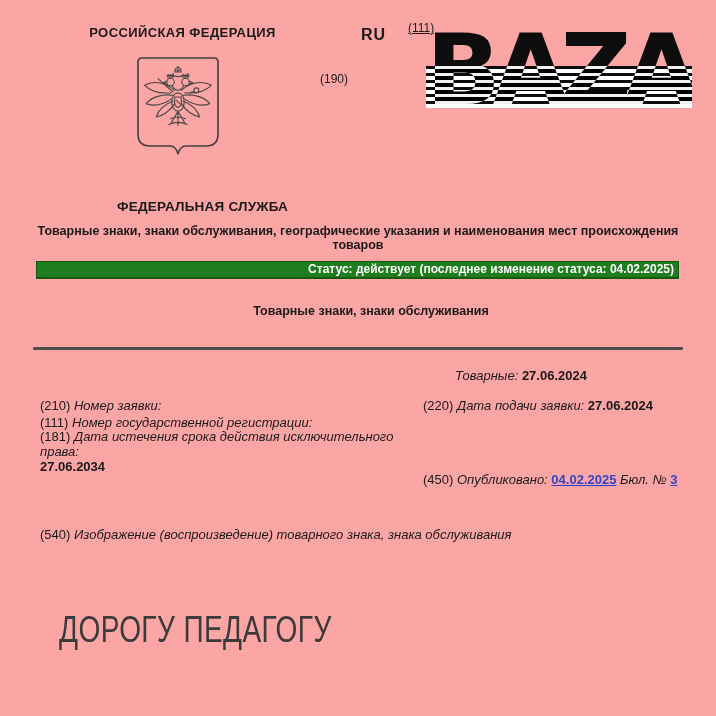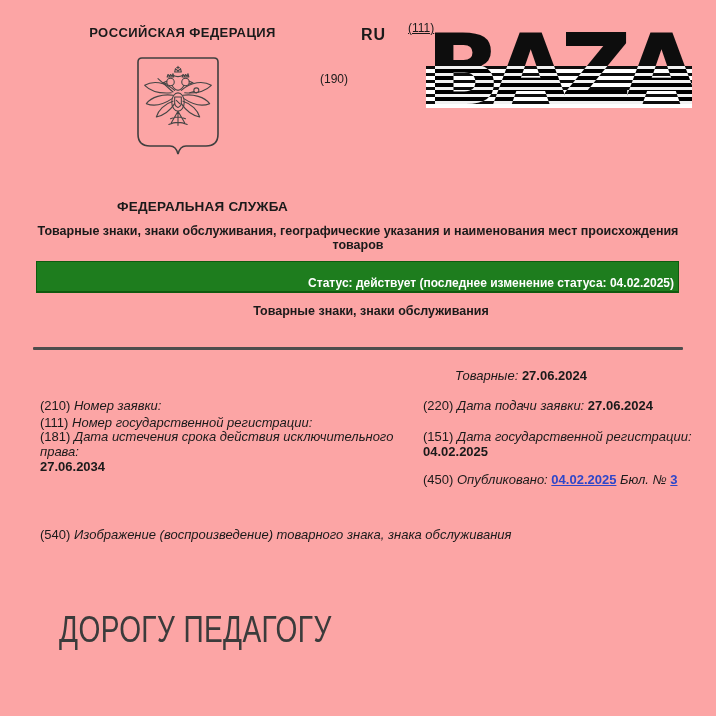--- a/index.html
+++ b/index.html
@@ -27,21 +27,21 @@
   .baza-bottom{position:absolute;left:0;top:34px;width:266px;height:42px;overflow:hidden;
     background:repeating-linear-gradient(to bottom,#0d0d0d 0 3px,#ffffff 3px 7px);}
   .baza-bottom .baza-text{top:-34px;color:#ffffff;mix-blend-mode:difference;}
   
   .category-title{left:28px;top:224px;width:660px;text-align:center;
     font-size:12.5px;font-weight:bold;line-height:14px;}
   .status-bar{left:36px;top:261px;width:637px;height:14px;
     background:var(--status-green,#1e7d1e);
     border:1px solid var(--status-green-dark,#0f5a0f);border-bottom-width:2px;
     color:#ffffff;font-size:12px;font-weight:bold;text-align:right;
-    padding:15px 4px 0 0;line-height:13px;}
+    padding:1px 4px 0 0;line-height:13px;}
   .section-title{left:0px;top:304px;width:670px;text-align:center;
     font-size:12.5px;font-weight:bold;padding-left:36px;}
   .divider{left:33px;top:347px;width:650px;height:3px;background:#4d4d4d;border-radius:1px;}
   
   .field{font-size:13px;line-height:15px;}
   .field .lbl{font-style:italic;}
   .field .val{font-weight:bold;}
   .f111{left:40px;top:368px;margin-top:47px;}
   .fprior{left:455px;top:368px;}
   .f210{left:40px;top:398px;}
@@ -151,25 +151,20 @@
     <span class="lbl">Дата подачи заявки:</span>
     <span class="val">27.06.2024</span>
   </div>
 
   <div class="abs field f181">
     <span>(181)</span>
     <span class="lbl">Дата истечения срока действия исключительного права:</span>
     <div class="val">27.06.2034</div>
   </div>
 
-  <div class="abs field f151">
-    <span>(151)</span>
-    <span class="lbl">Дата государственной регистрации:</span>
-    <div class="val">04.02.2025</div>
-  </div>
 
   <div class="abs field f450">
     <span>(450)</span>
     <span class="lbl">Опубликовано:</span>
     <a class="doclink" href="#">04.02.2025</a>
     <span class="lbl">Бюл. №</span>
     <a class="doclink" href="#">3</a>
   </div>
 
   <div class="abs field f540">

